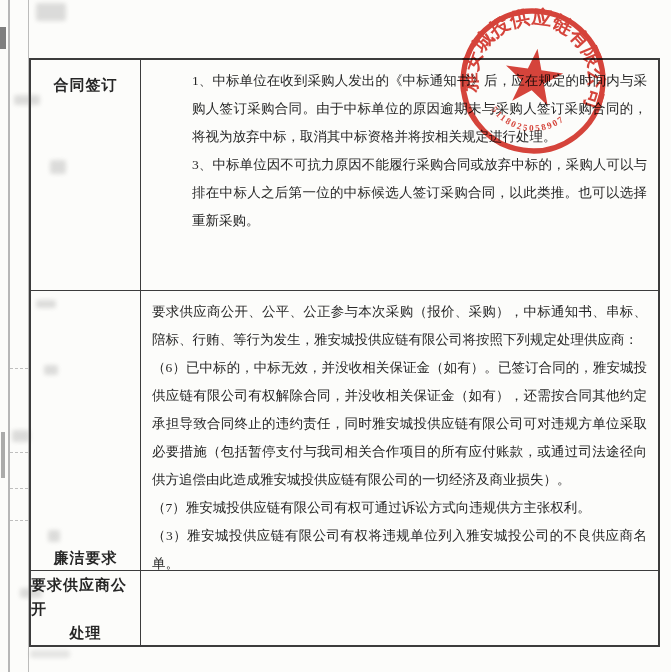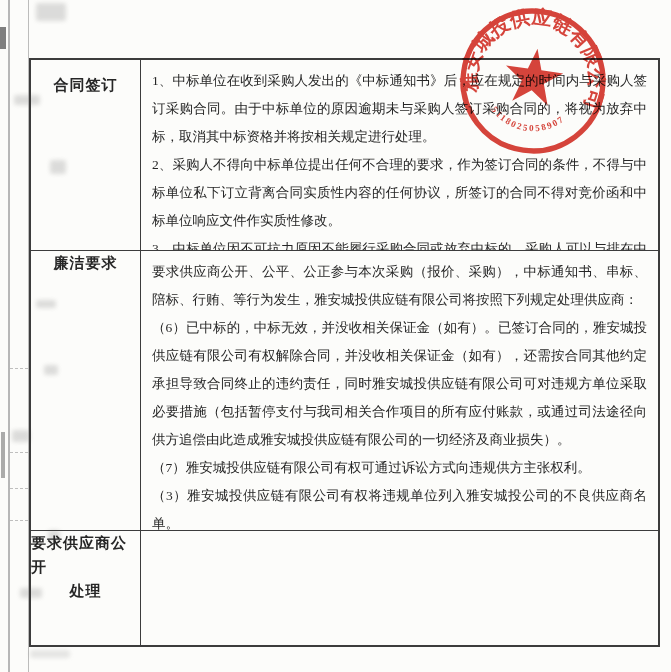--- a/index.html
+++ b/index.html
@@ -17,25 +17,25 @@
   .bleed{position:absolute;border-top:1px dashed rgba(130,130,130,.5);width:18px;left:10px;pointer-events:none;}
   .tick{position:absolute;background:#4a4a4a;opacity:.7;pointer-events:none;}
   
   .doc-table{
     position:absolute;left:29px;top:58px;width:631px;height:589px;
     border:2px solid #3c3c3c;box-sizing:border-box;
     display:flex;flex-direction:column;background:transparent;
   }
   .t-row{display:flex;border-bottom:1.5px solid #3c3c3c;box-sizing:border-box;}
   .t-row:last-child{border-bottom:none;flex:1;}
-  .t-row.r0{height:191px;}
+  .t-row.r0{height:231px;gap:40px;}
   .t-row.r1{height:280px;}
   .t-header{
     width:110px;flex:0 0 110px;border-right:1.5px solid #3c3c3c;box-sizing:border-box;
-    display:flex;flex-direction:column;align-items:center;justify-content:flex-start;
+    display:flex;flex-direction:column;align-items:center;justify-content:flex-end;
     font-size:15px;font-weight:600;letter-spacing:1px;line-height:24px;
   }
   .t-row.r0 .t-header{justify-content:flex-start;padding-top:13px;}
   .t-content{
     flex:1;padding:7px 11px 0 11px;overflow:hidden;
     font-size:13.5px;line-height:28px;text-align:justify;
   }
   .t-content p{margin:0;}
   
   .seal{
@@ -65,21 +65,20 @@
 <div class="bleed" style="top:520px;"></div>
 
 <div class="doc-table">
 
   <div class="t-row r0">
     <div class="t-header">
       <div>合同签订</div>
     </div>
     <div class="t-content">
       <p>1、中标单位在收到采购人发出的《中标通知书》后，应在规定的时间内与采购人签订采购合同。由于中标单位的原因逾期未与采购人签订采购合同的，将视为放弃中标，取消其中标资格并将按相关规定进行处理。</p>
-      <p>2、采购人不得向中标单位提出任何不合理的要求，作为签订合同的条件，不得与中标单位私下订立背离合同实质性内容的任何协议，所签订的合同不得对竞价函和中标单位响应文件作实质性修改。</p>
       <p>3、中标单位因不可抗力原因不能履行采购合同或放弃中标的，采购人可以与排在中标人之后第一位的中标候选人签订采购合同，以此类推。也可以选择重新采购。</p>
     </div>
   </div>
 
   <div class="t-row r1">
     <div class="t-header">
       <div>廉洁要求</div>
     </div>
     <div class="t-content">
       <p>要求供应商公开、公平、公正参与本次采购（报价、采购），中标通知书、串标、陪标、行贿、等行为发生，雅安城投供应链有限公司将按照下列规定处理供应商：</p>

